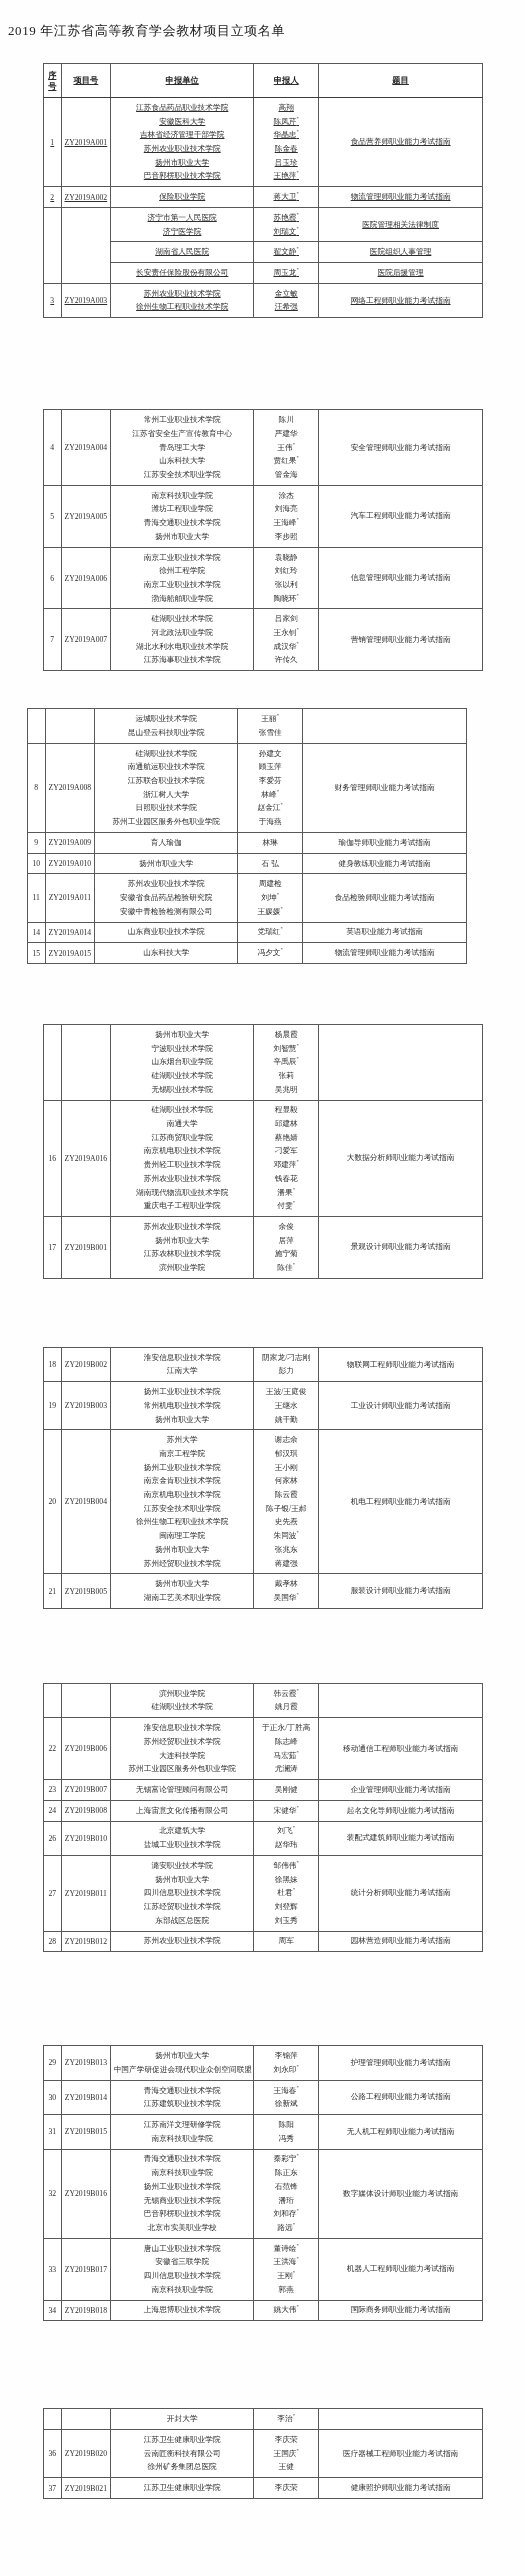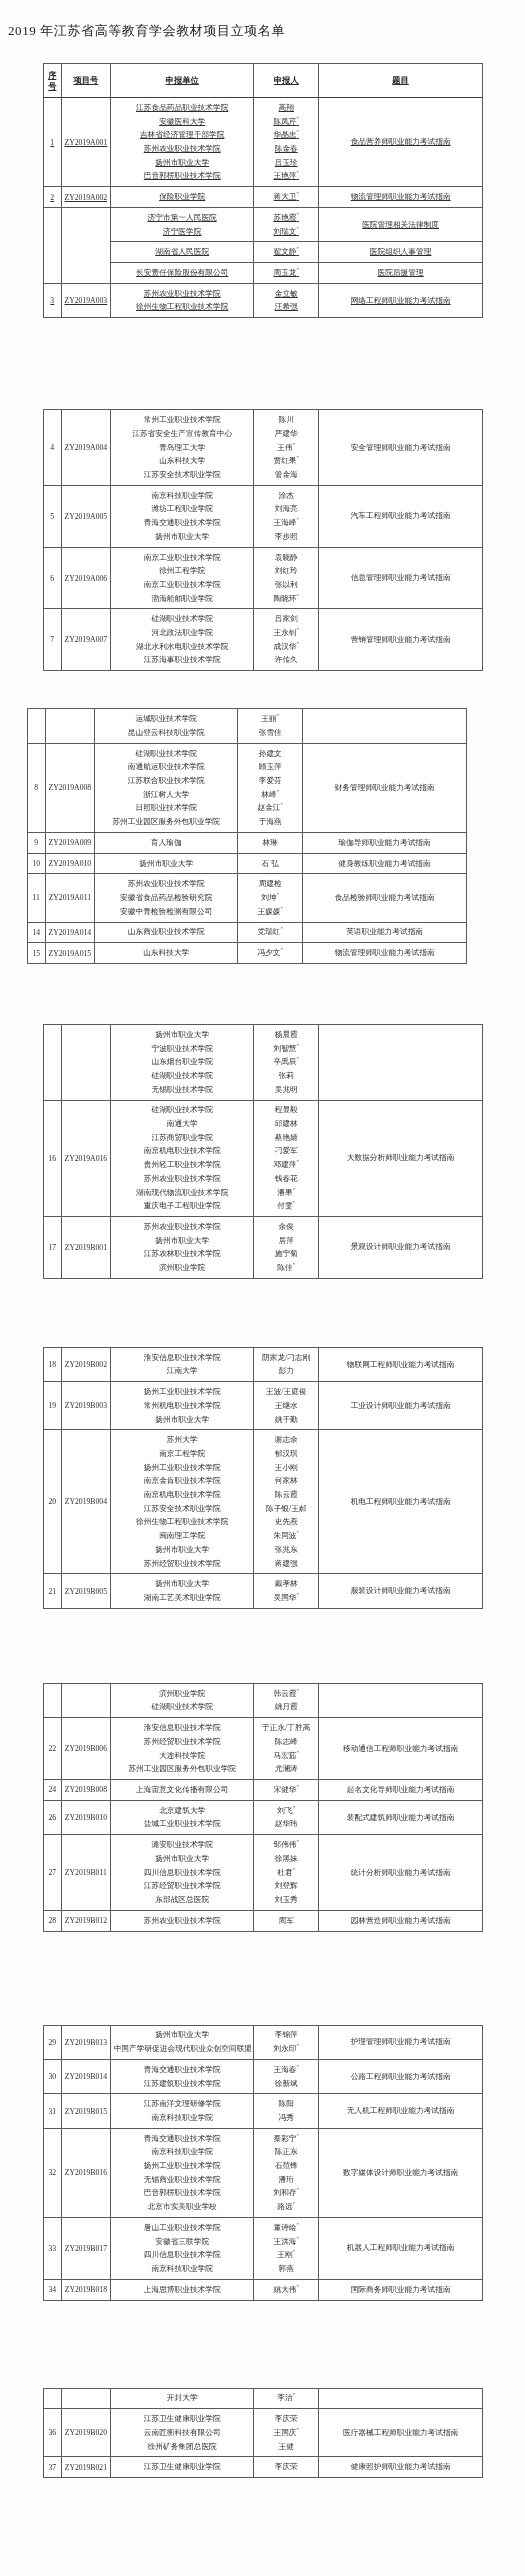--- a/index.html
+++ b/index.html
@@ -547,20 +547,31 @@
             </td>
             <td>
               <div class="line">于正永/丁胜高</div>
               <div class="line">陈志峰</div>
               <div class="line">马宏茹<sup>*</sup></div>
               <div class="line">尤澜涛</div>
             </td>
             <td class="title-cell">移动通信工程师职业能力考试指南</td>
           </tr>
           <tr>
+            <td rowspan="1">23</td>
+            <td rowspan="1">ZY2019B007</td>
+            <td>
+              <div class="line">无锡富论管理顾问有限公司</div>
+            </td>
+            <td>
+              <div class="line">吴刚健</div>
+            </td>
+            <td class="title-cell">企业管理师职业能力考试指南</td>
+          </tr>
+          <tr>
             <td rowspan="1">24</td>
             <td rowspan="1">ZY2019B008</td>
             <td>
               <div class="line">上海宙意文化传播有限公司</div>
             </td>
             <td>
               <div class="line">宋健华<sup>*</sup></div>
             </td>
             <td class="title-cell">起名文化导师职业能力考试指南</td>
           </tr>

